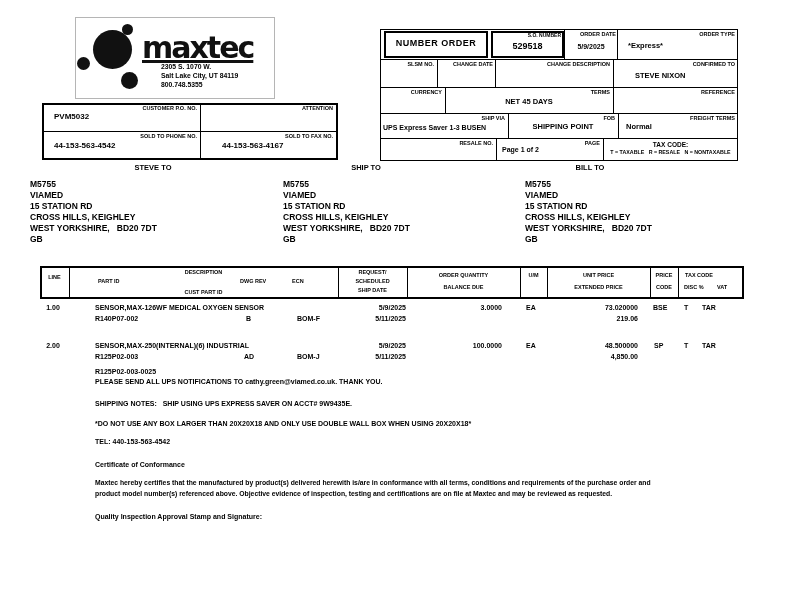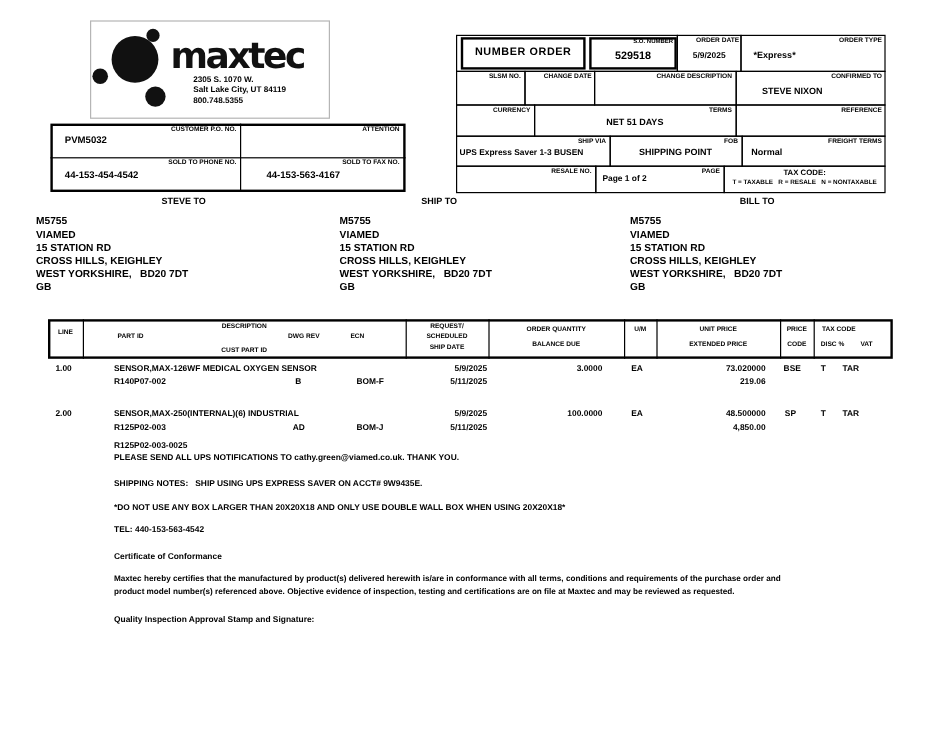--- a/index.html
+++ b/index.html
@@ -28,21 +28,21 @@
 </head>
 <body>
 
 <div class="page">
 
   <div class="abs" style="left:75px;top:17px;width:200px;height:82px;border:1px solid #b5b5b5;box-sizing:border-box;">
     <div class="dot" style="left:17px;top:12px;width:39px;height:39px;"></div>
     <div class="dot" style="left:46px;top:6px;width:11px;height:11px;"></div>
     <div class="dot" style="left:1px;top:39px;width:13px;height:13px;"></div>
     <div class="dot" style="left:45px;top:54px;width:17px;height:17px;"></div>
-    <span class="wordmark" style="left:66px;top:12px;font-size:30px;">maxtec</span>
+    <span class="wordmark" style="left:66px;top:12px;font-size:30px;text-decoration:underline;">maxtec</span>
     <span class="t" style="left:85px;top:45px;font-size:6.8px;">2305 S. 1070 W.</span>
     <span class="t" style="left:85px;top:54px;font-size:6.8px;">Salt Lake City, UT 84119</span>
     <span class="t" style="left:85px;top:63px;font-size:6.8px;">800.748.5355</span>
   </div>
 
   <div class="cell" style="left:380px;top:29px;width:185px;height:31px;"></div>
   <div class="cell" style="left:564px;top:29px;width:54px;height:31px;"></div>
   <div class="cell" style="left:617px;top:29px;width:121px;height:31px;"></div>
 
   <div class="cell" style="left:380px;top:59px;width:58px;height:29px;"></div>
@@ -76,21 +76,21 @@
   <span class="t v75" style="left:628px;top:42px;">*Express*</span>
 
   <span class="t lbl rt" style="left:346px;top:61px;width:88px;">SLSM NO.</span>
   <span class="t lbl rt" style="left:403px;top:61px;width:90px;">CHANGE DATE</span>
   <span class="t lbl rt" style="left:520px;top:61px;width:90px;">CHANGE DESCRIPTION</span>
   <span class="t lbl rt" style="left:645px;top:61px;width:90px;">CONFIRMED TO</span>
   <span class="t v75" style="left:635px;top:72px;">STEVE NIXON</span>
 
   <span class="t lbl rt" style="left:352px;top:89px;width:90px;">CURRENCY</span>
   <span class="t lbl rt" style="left:520px;top:89px;width:90px;">TERMS</span>
-  <span class="t v75 ctr" style="left:445px;top:98px;width:168px;">NET 51 DAYS</span>
+  <span class="t v75 ctr" style="left:445px;top:98px;width:168px;">NET 45 DAYS</span>
   <span class="t lbl rt" style="left:645px;top:89px;width:90px;">REFERENCE</span>
 
   <span class="t lbl rt" style="left:415px;top:115px;width:90px;">SHIP VIA</span>
   <span class="t v7" style="left:383px;top:124px;">UPS Express Saver 1-3 BUSEN</span>
   <span class="t lbl rt" style="left:525px;top:115px;width:90px;">FOB</span>
   <span class="t v75 ctr" style="left:508px;top:123px;width:110px;">SHIPPING POINT</span>
   <span class="t lbl rt" style="left:645px;top:115px;width:90px;">FREIGHT TERMS</span>
   <span class="t v75" style="left:626px;top:123px;">Normal</span>
 
   <span class="t lbl rt" style="left:403px;top:140px;width:90px;">RESALE NO.</span>
@@ -100,27 +100,27 @@
   <span class="t ctr" style="left:601px;top:150px;width:139px;font-size:5.3px;">T = TAXABLE   R = RESALE   N = NONTAXABLE</span>
 
   <div class="abs" style="left:42px;top:103px;width:296px;height:57px;border:2px solid #000;box-sizing:border-box;"></div>
   <div class="vline" style="left:200px;top:103px;height:57px;"></div>
   <div class="hline" style="left:42px;top:131px;width:296px;"></div>
 
   <span class="t lbl rt" style="left:107px;top:105px;width:90px;">CUSTOMER P.O. NO.</span>
   <span class="t v8" style="left:54px;top:113px;">PVM5032</span>
   <span class="t lbl rt" style="left:243px;top:105px;width:90px;">ATTENTION</span>
   <span class="t lbl rt" style="left:107px;top:133px;width:90px;">SOLD TO PHONE NO.</span>
-  <span class="t v8" style="left:54px;top:142px;">44-153-454-4542</span>
+  <span class="t v8" style="left:54px;top:142px;">44-153-563-4542</span>
   <span class="t lbl rt" style="left:243px;top:133px;width:90px;">SOLD TO FAX NO.</span>
   <span class="t v8" style="left:222px;top:142px;">44-153-563-4167</span>
 
   <span class="t v75 ctr" style="left:108px;top:164px;width:90px;">STEVE TO</span>
   <span class="t v75 ctr" style="left:321px;top:164px;width:90px;">SHIP TO</span>
-  <span class="t v75 ctr" style="left:586px;top:164px;width:90px;">BILL TO</span>
+  <span class="t v75 ctr" style="left:545px;top:164px;width:90px;">BILL TO</span>
 
   <span class="t v85" style="left:30px;top:180px;">M5755</span>
   <span class="t v85" style="left:30px;top:191px;">VIAMED</span>
   <span class="t v85" style="left:30px;top:202px;">15 STATION RD</span>
   <span class="t v85" style="left:30px;top:213px;">CROSS HILLS, KEIGHLEY</span>
   <span class="t v85" style="left:30px;top:224px;">WEST YORKSHIRE,   BD20 7DT</span>
   <span class="t v85" style="left:30px;top:235px;">GB</span>
 
   <span class="t v85" style="left:283px;top:180px;">M5755</span>
   <span class="t v85" style="left:283px;top:191px;">VIAMED</span>

